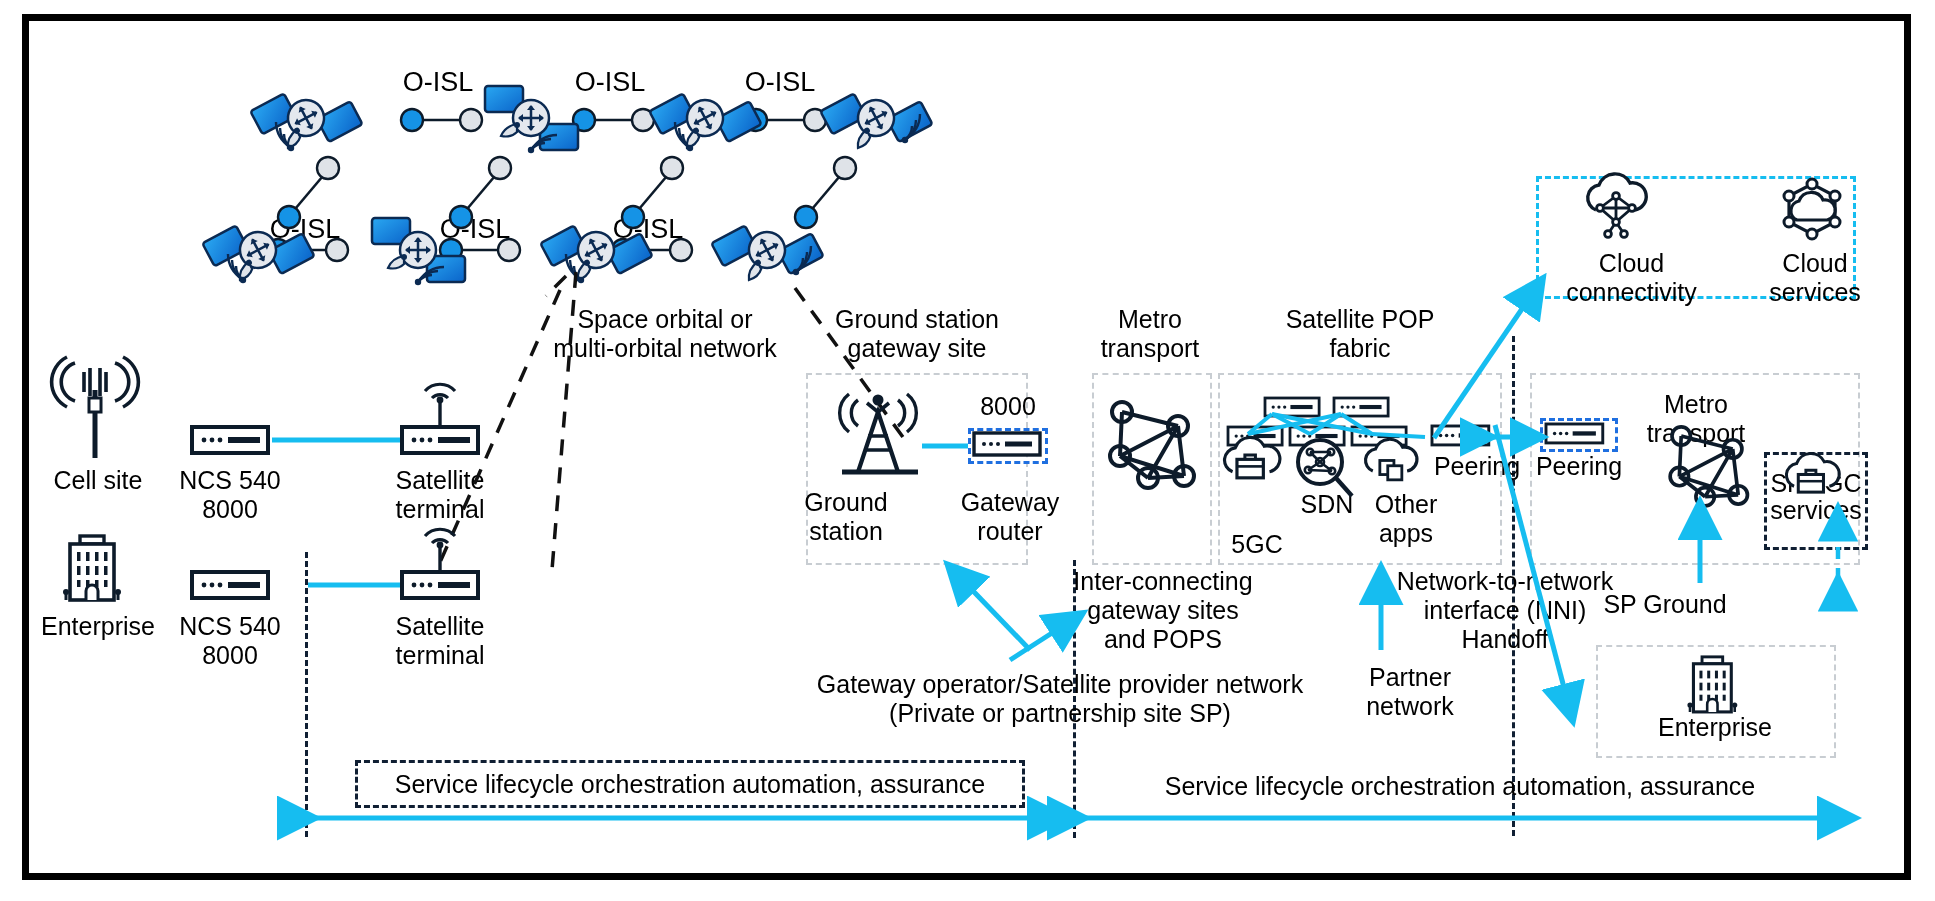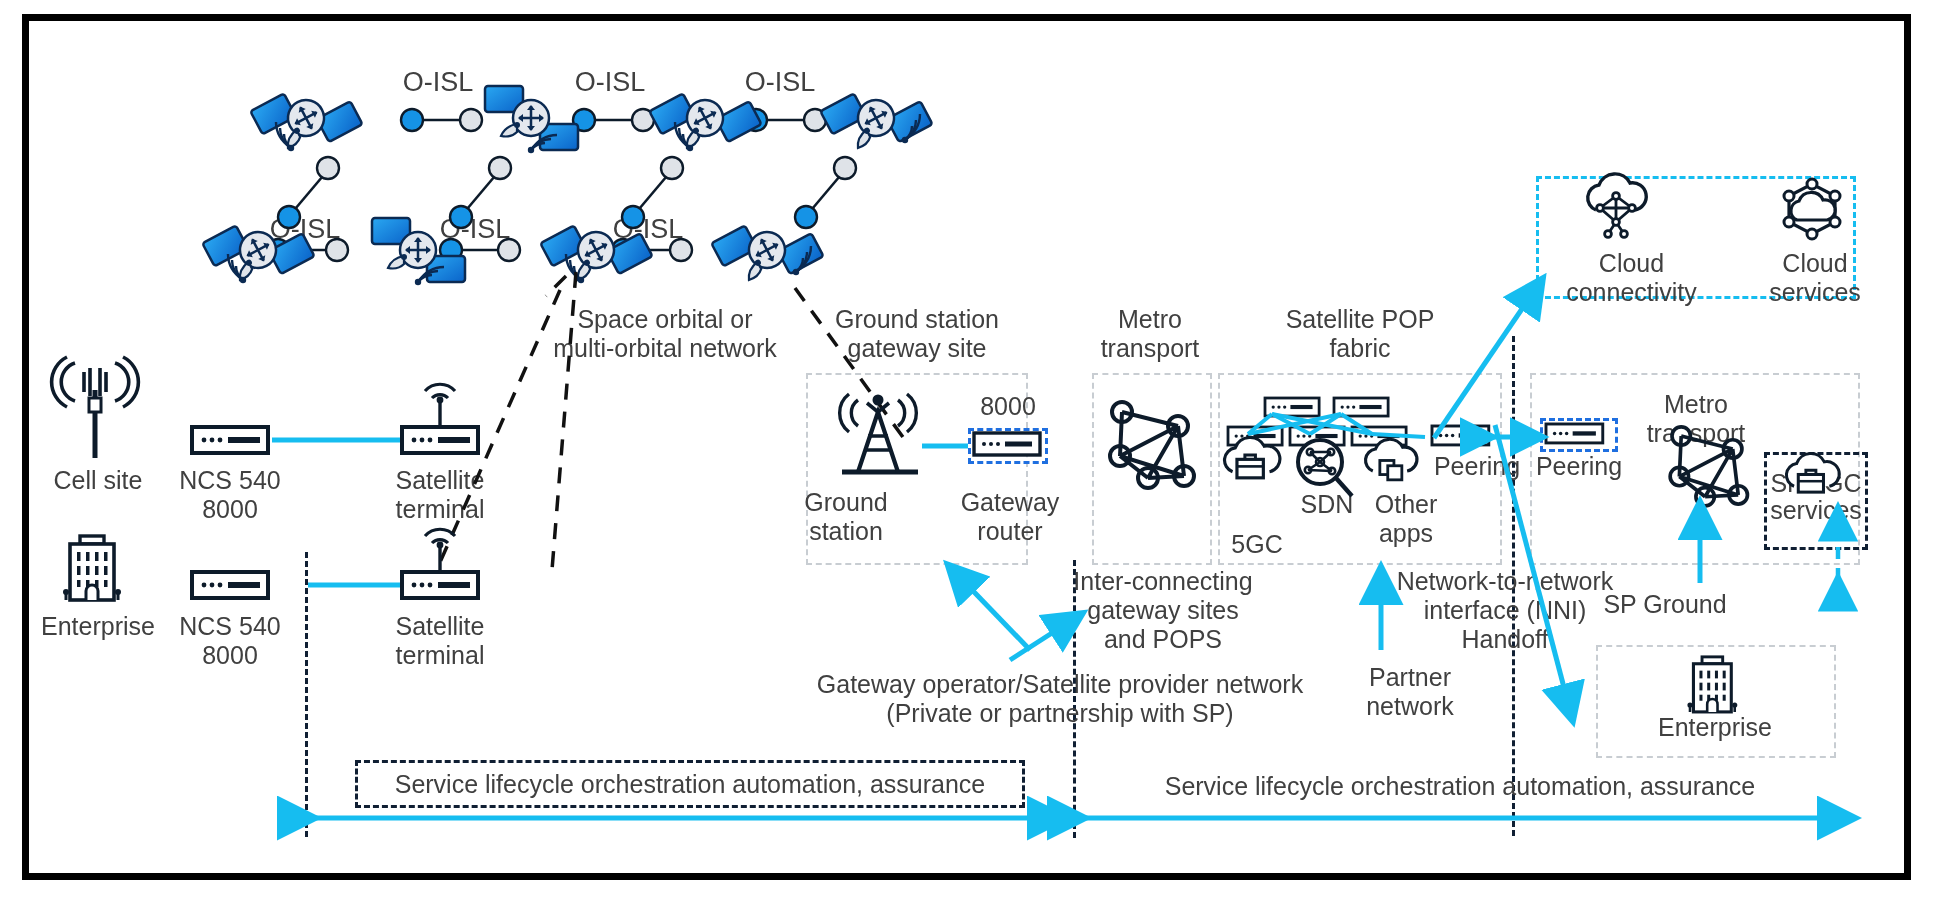--- a/index.html
+++ b/index.html
@@ -1,19 +1,19 @@
 <!DOCTYPE html>
 <html><head>
 <meta charset="utf-8">
 <style>
   html,body{margin:0;padding:0;background:#fff;}
   body{font-family:"Liberation Sans",sans-serif;}
   #canvas{position:relative;width:1935px;height:901px;background:#ffffff;overflow:hidden;}
   #frame{position:absolute;left:22px;top:14px;width:1889px;height:866px;border:7px solid #000;box-sizing:border-box;}
-  .lbl{position:absolute;color:#404040;font-size:25px;line-height:29px;text-align:center;white-space:pre-line;font-family:"Liberation Sans",sans-serif;}
+  .lbl{position:absolute;color:#000000;font-size:25px;line-height:29px;text-align:center;white-space:pre-line;font-family:"Liberation Sans",sans-serif;}
   .zone{position:absolute;border:2px dashed #c8cdd2;box-sizing:border-box;}
   .zone-cyan{position:absolute;border:3px dashed #16bdf0;box-sizing:border-box;}
   .zone-navy{position:absolute;border:3px dashed #101f33;box-sizing:border-box;}
   .zone-blue{position:absolute;border:3px dashed #1f6fe0;box-sizing:border-box;}
   .vdash{position:absolute;border-left:3px dashed #101f33;}
   svg{display:block;overflow:visible;}
   #art{position:absolute;left:0;top:0;width:1935px;height:901px;pointer-events:none;}
 </style>
 </head>
 <body>
@@ -77,21 +77,21 @@
 services</div>
 
   <div class="lbl" style="left:1766px;top:470px;width:100px;line-height:27px;">SP 5GC
 services</div>
   <div class="lbl" style="left:1620px;top:713px;width:190px;">Enterprise</div>
 
   <div class="lbl" style="left:1018px;top:567px;width:290px;">Inter-connecting
 gateway sites
 and POPS</div>
   <div class="lbl" style="left:780px;top:670px;width:560px;">Gateway operator/Satellite provider network
-(Private or partnership with SP)</div>
+(Private or partnership site SP)</div>
   <div class="lbl" style="left:1330px;top:663px;width:160px;">Partner
 network</div>
   <div class="lbl" style="left:1380px;top:567px;width:250px;">Network-to-network
 interface (NNI)
 Handoff</div>
 
   <div class="zone-navy" style="left:355px;top:760px;width:670px;height:48px;border-width:3px;"></div>
   <div class="lbl" style="left:360px;top:770px;width:660px;font-size:25px;">Service lifecycle orchestration automation, assurance</div>
   <div class="lbl" style="left:1090px;top:772px;width:740px;font-size:25px;">Service lifecycle orchestration automation, assurance</div>
 

